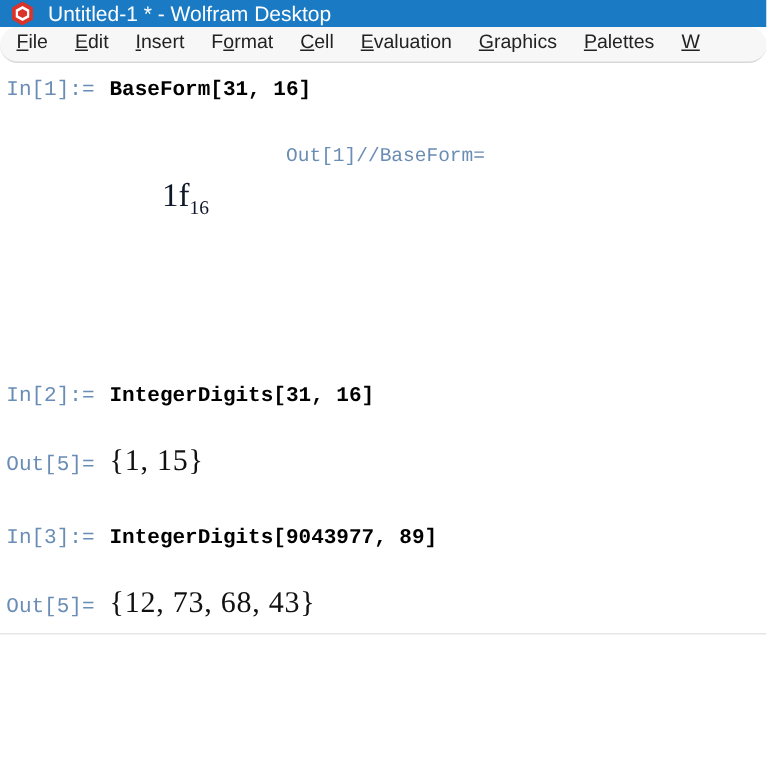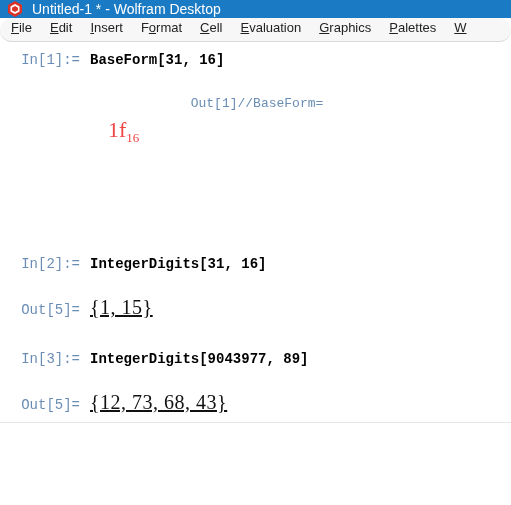--- a/index.html
+++ b/index.html
@@ -52,53 +52,53 @@
     padding: 10px 0 0 0;
   }
   .cell {
     margin-bottom: 6px;
   }
   .cell-row {
     display: flex;
     align-items: baseline;
   }
   .label {
-    width: 90px;
+    width: 73px;
     text-align: right;
     color: #6a8db5;
     font-family: "Consolas","Courier New",monospace;
     font-size: 14px;
     padding-right: 10px;
   }
   .in-code {
     font-family: Liberation Mono, monospace;
     font-weight: 700;
     font-size: 14px;
     color: #000;
     text-align: right;
   }
   .out-content {
     font-family: "Times New Roman", serif;
     font-size: 20px;
     color: #111;
   }
-  .out-content.list { letter-spacing: 0.5px; text-decoration: underline; }
+  .out-content.list { letter-spacing: 0.5px; }
   .baseform-header {
     color: #6a8db5;
     font-family: "Consolas","Courier New",monospace;
     font-size: 13px;
     padding-left: 3px;
     margin-top: 28px;
     margin-bottom: 6px;
     text-align: center;
   }
   .baseform-value {
     font-family: "Times New Roman", serif;
     font-size: 22px;
-    color: #ef4444;
+    color: #0f172a;
     padding-left: 108px;
   }
   .baseform-value sub {
     font-size: 13px;
     vertical-align: sub;
   }
   .spacer-lg { height: 110px; }
   .spacer-md { height: 26px; }
   .spacer-sm { height: 18px; }
   .footer-line {

